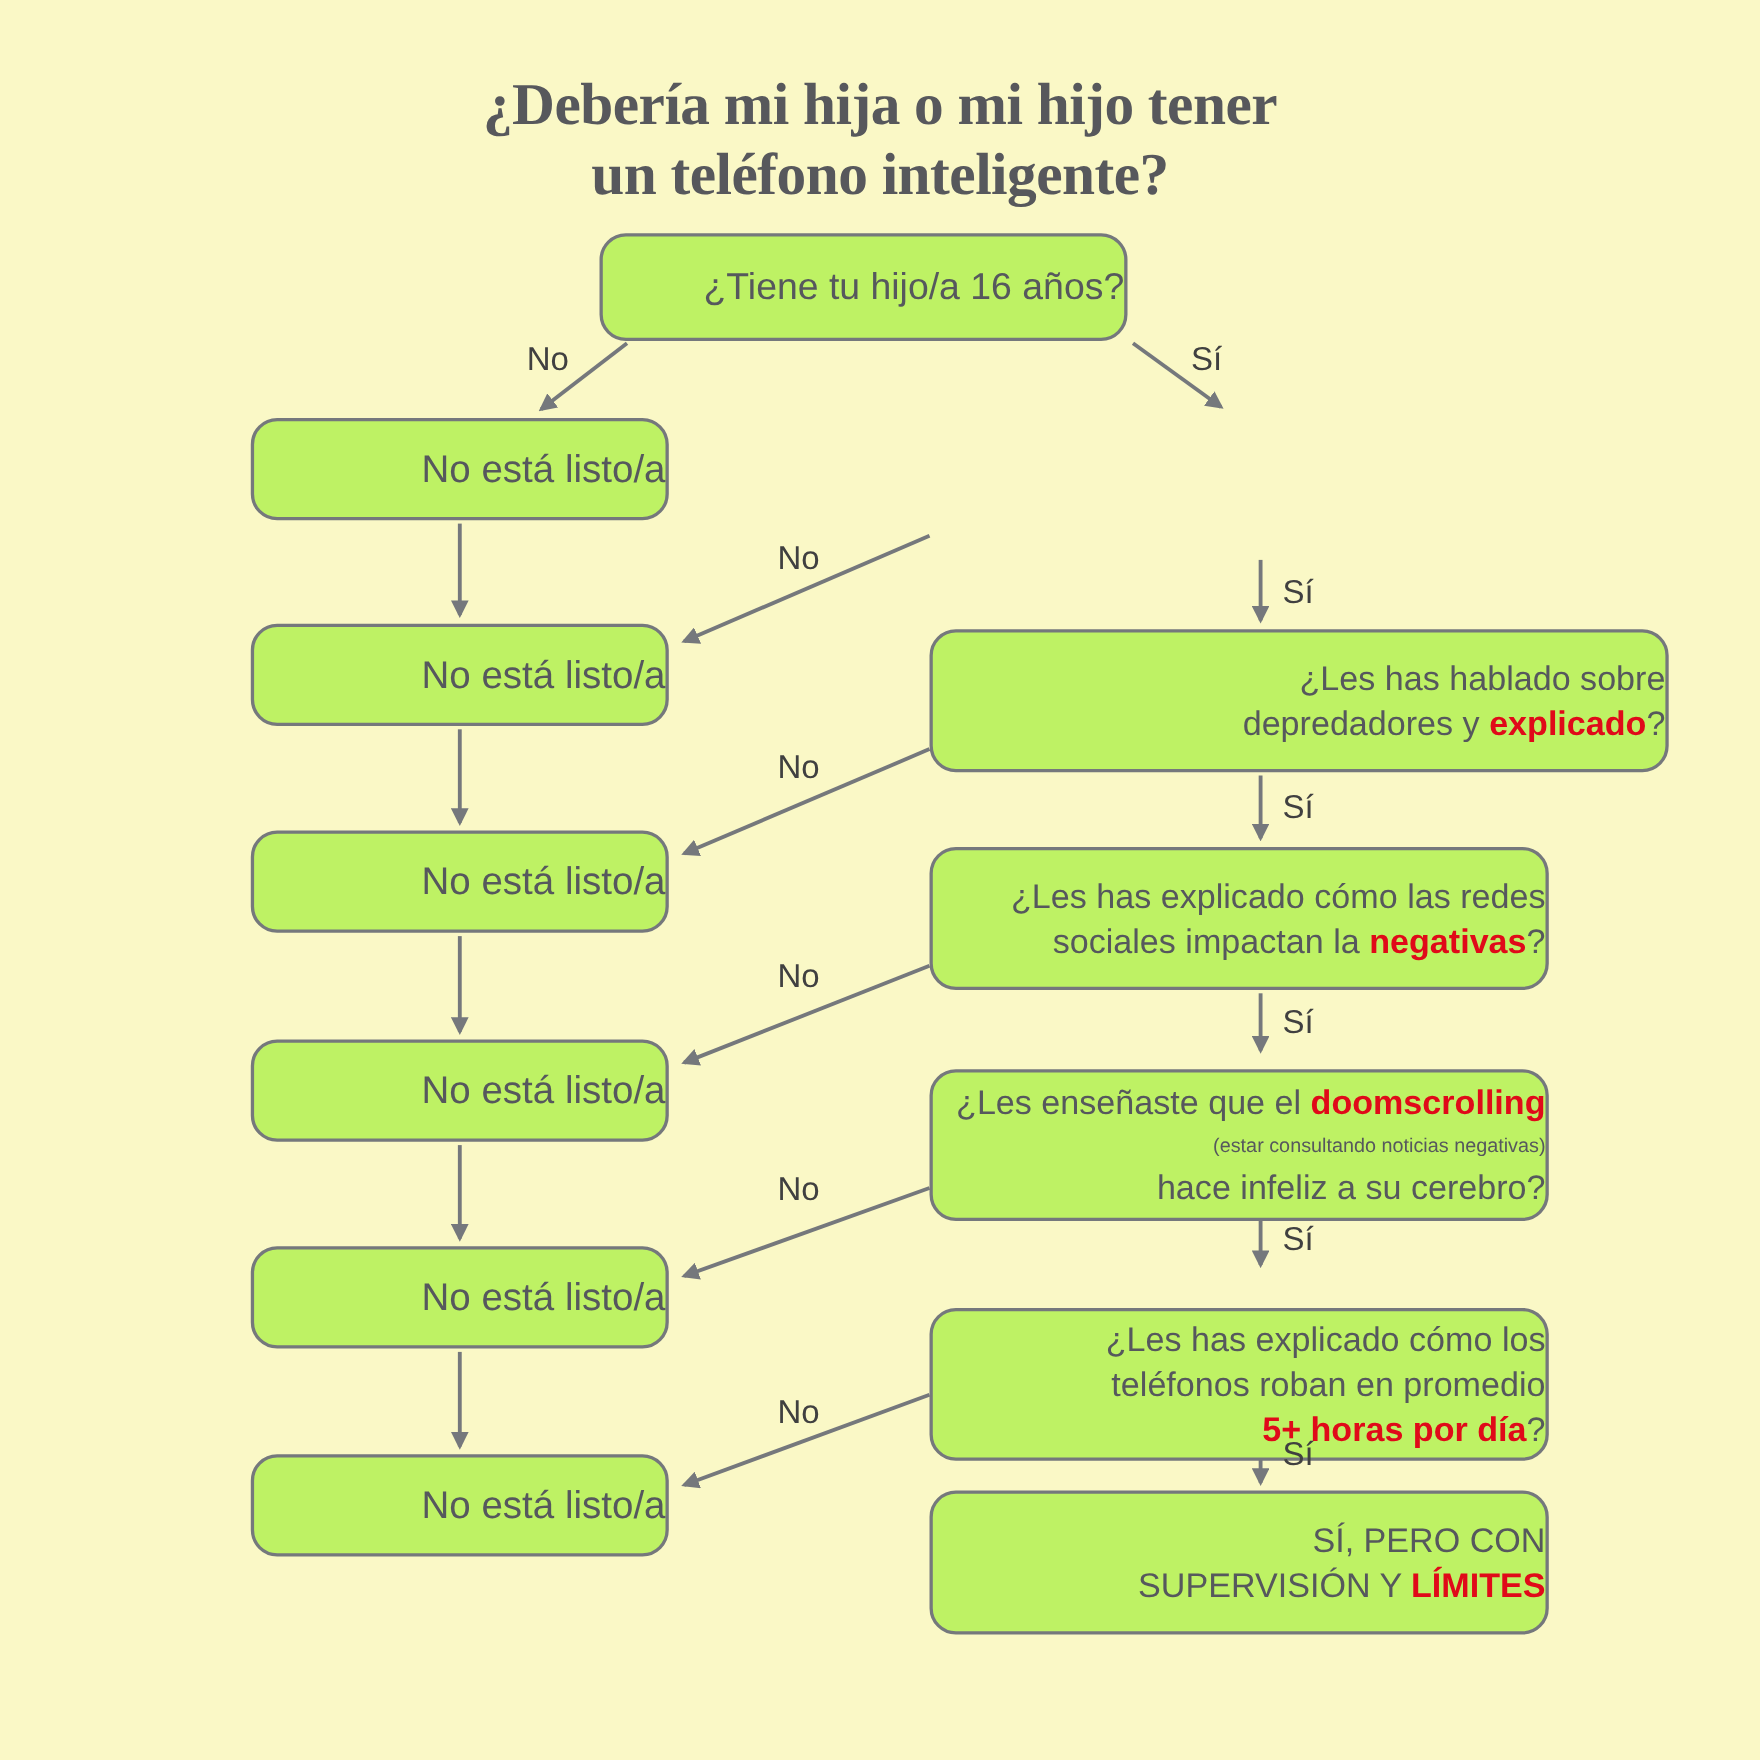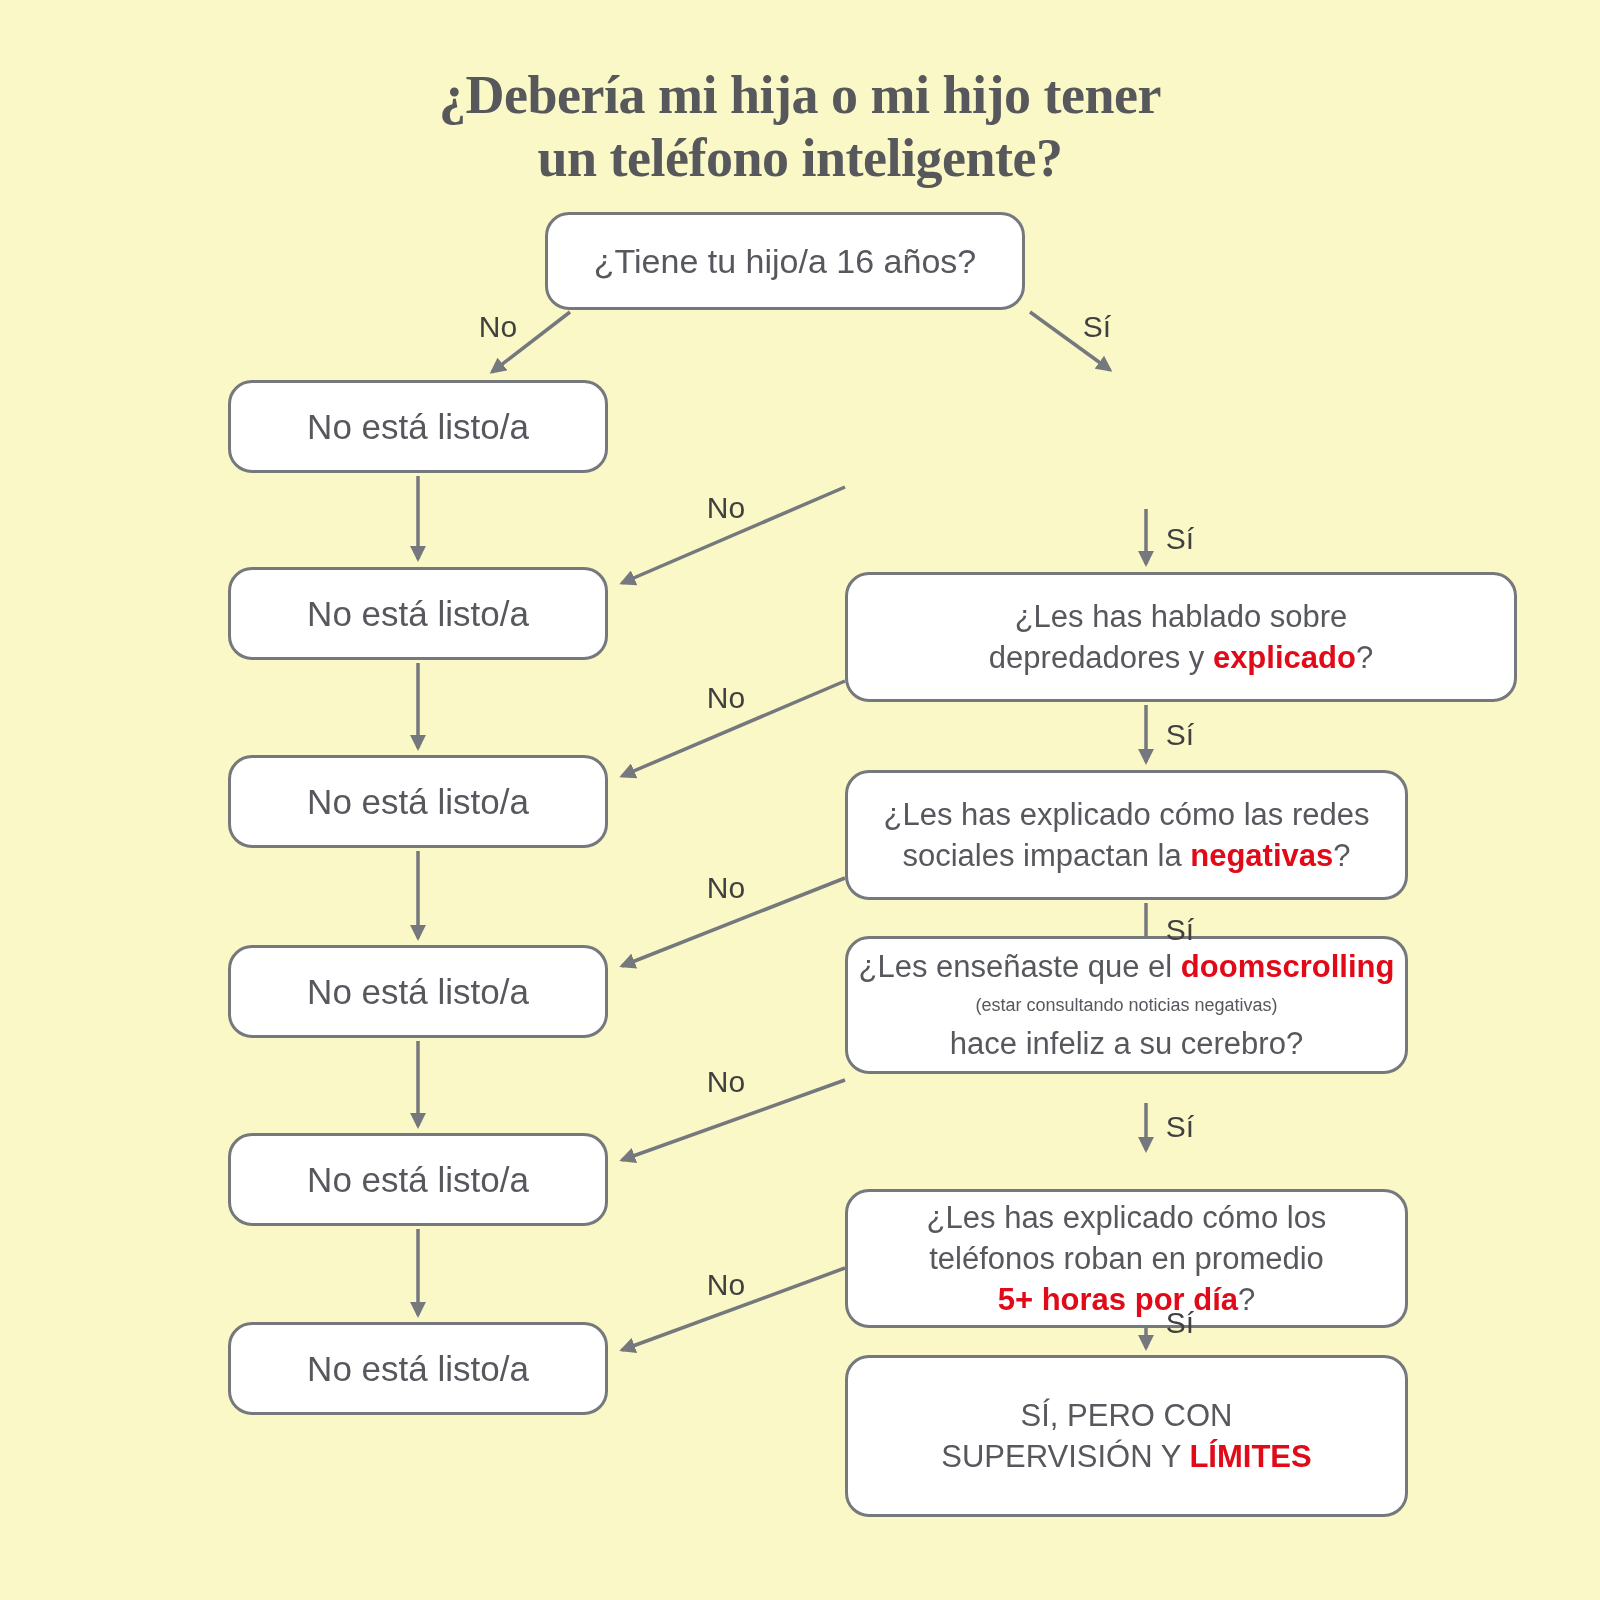--- a/index.html
+++ b/index.html
@@ -15,25 +15,25 @@
   svg.arrows{position:absolute;inset:0;width:1600px;height:1600px;}
 
   .title{
     position:absolute;left:0;top:64px;width:1600px;
     text-align:center;font-size:54px;font-weight:bold;
     color:#57585C;line-height:1.16;letter-spacing:-0.5px;font-family:Liberation Serif, serif;
   }
 
   .node{
     position:absolute;
-    background:#ffffff;
+    background:#bef264;
     border:3.5px solid #75787C;
     border-radius:24px;
     display:flex;flex-direction:column;
-    align-items:center;justify-content:center;
+    align-items:flex-end;justify-content:center;
     text-align:center;
     box-sizing:border-box;
   }
   .node .line{font-size:31px;line-height:41px;color:#56585D;}
   .node .line.small{font-size:18px;line-height:36px;}
   .node .em{color:#E00A19;font-weight:bold;}
   .root-node .line{font-size:34px;}
   .lnode .line{font-size:35px;}
 
   .edge-label{
@@ -111,33 +111,33 @@
   <div class="node" style="left:845px;top:572px;width:672px;height:130px;">
     <div class="line"><span>¿Les has hablado sobre</span></div>
     <div class="line"><span>depredadores y </span><span class="em">explicado</span><span>?</span></div>
   </div>
 
   <div class="node" style="left:845px;top:770px;width:563px;height:130px;">
     <div class="line"><span>¿Les has explicado cómo las redes</span></div>
     <div class="line"><span>sociales impactan la </span><span class="em">negativas</span><span>?</span></div>
   </div>
 
-  <div class="node" style="left:845px;top:936px;width:563px;height:138px;">
+  <div class="node" style="left:845px;top:972px;width:563px;height:138px;">
     <div class="line"><span>¿Les enseñaste que el </span><span class="em">doomscrolling</span></div>
     <div class="line small"><span>(estar consultando noticias negativas)</span></div>
     <div class="line"><span>hace infeliz a su cerebro?</span></div>
   </div>
 
   <div class="node" style="left:845px;top:1157px;width:563px;height:139px;margin-top:32px;">
     <div class="line"><span>¿Les has explicado cómo los</span></div>
     <div class="line"><span>teléfonos roban en promedio</span></div>
     <div class="line"><span></span><span class="em">5+ horas por día</span><span>?</span></div>
   </div>
 
-  <div class="node" style="left:845px;top:1355px;width:563px;height:162px;">
+  <div class="node" style="left:845px;top:1355px;width:563px;height:131px;">
     <div class="line"><span>SÍ, PERO CON</span></div>
     <div class="line"><span>SUPERVISIÓN Y </span><span class="em">LÍMITES</span></div>
   </div>
 
   <span class="edge-label" style="left:498px;top:327px;">No</span>
   <span class="edge-label" style="left:1097px;top:327px;">Sí</span>
 
   <span class="edge-label" style="left:726px;top:508px;">No</span>
   <span class="edge-label" style="left:726px;top:698px;">No</span>
   <span class="edge-label" style="left:726px;top:888px;">No</span>

